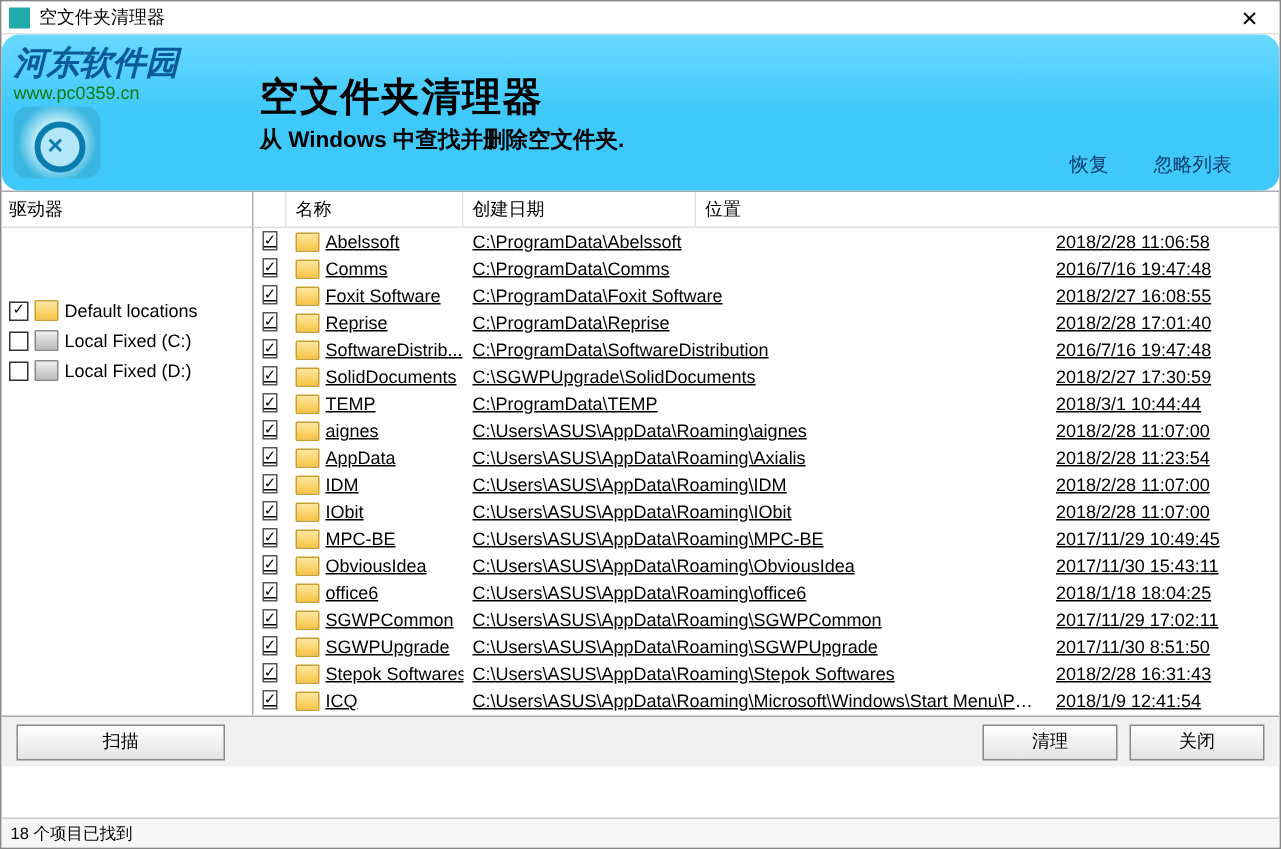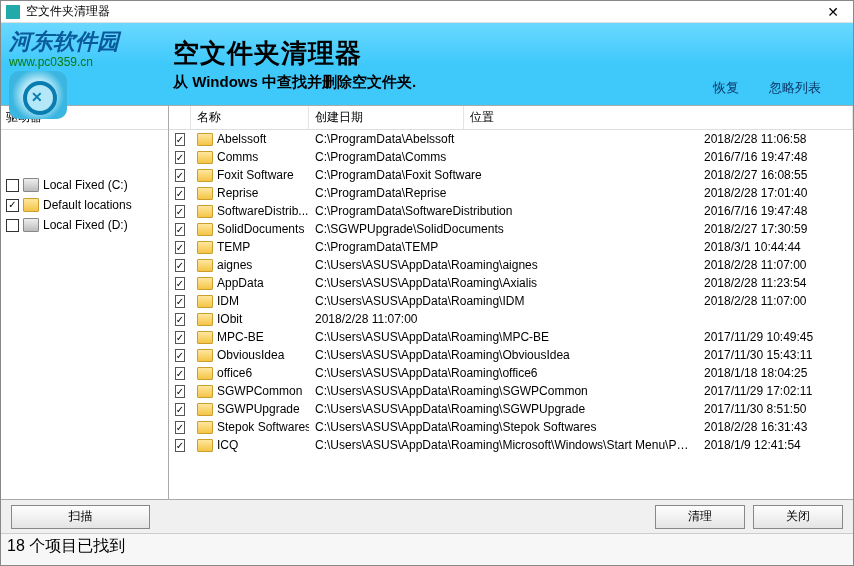--- a/index.html
+++ b/index.html
@@ -3,21 +3,21 @@
 <meta charset="utf-8">
 <style>
 * { margin: 0; padding: 0; box-sizing: border-box; font-family: "Microsoft YaHei", "Segoe UI", Tahoma, sans-serif; }
 body { width: 854px; height: 566px; background: #fff; overflow: hidden; font-size: 12px; display: flex; flex-direction: column; border: 1px solid #888; }
 
 .titlebar { height: 22px; background: #fff; display: flex; align-items: center; padding: 0 5px; border-bottom: 1px solid #e0e0e0; }
 .titlebar-icon { width: 14px; height: 14px; background: #2aa; margin-right: 6px; }
 .titlebar-text { flex: 1; font-size: 12px; color: #000; }
 .titlebar-close { width: 30px; text-align: center; font-size: 14px; cursor: pointer; }
 
-.banner { height: 82px; background: linear-gradient(to bottom, #6ad8ff 0%, #3fc9fb 50%, #3fc9fb 100%); position: relative; display: flex; align-items: center; padding-left: 172px; color: #000; }
+.banner { height: 104px; background: linear-gradient(to bottom, #6ad8ff 0%, #3fc9fb 50%, #3fc9fb 100%); position: relative; display: flex; align-items: center; padding-left: 172px; color: #000; border-radius: 12px; }
 .banner-logo { position: absolute; left: 8px; top: 4px; width: 158px; height: 78px; }
 .banner-logo-text { font-size: 22px; font-weight: bold; color: #0a5a9a; font-style: italic; }
 .banner-logo-url { font-size: 12px; color: #0a7a0a; margin-top: -2px; }
 .banner-logo-icon { width: 58px; height: 48px; background: radial-gradient(circle, #b4e8f8 40%, #3ab6e0 70%); border-radius: 10px; position: relative; margin-top: 2px; }
 .banner-logo-icon::after { content: ""; position: absolute; width: 26px; height: 26px; border: 4px solid #0a7db0; border-radius: 50%; left: 14px; top: 10px; }
 .banner-logo-icon-x { position: absolute; left: 22px; top: 18px; font-size: 14px; color: #0a7db0; font-weight: bold; }
 .banner-title { font-size: 26px; font-weight: bold; letter-spacing: 1px; }
 .banner-subtitle { font-size: 15px; font-weight: bold; margin-top: 2px; }
 .banner-links { position: absolute; right: 32px; bottom: 8px; display: flex; gap: 30px; }
 .banner-links span { color: #0a3a6a; font-size: 13px; cursor: pointer; }
@@ -34,36 +34,36 @@
 .drive-label { font-size: 12px; }
 
 .main { flex: 1; display: flex; flex-direction: column; overflow: hidden; }
 .list-header { display: flex; border-bottom: 1px solid #ddd; background: #fff; }
 .list-header .col { padding: 3px 6px; font-size: 12px; border-right: 1px solid #e5e5e5; }
 .col-chk { width: 22px; flex: none; }
 .col-name { width: 118px; flex: none; }
 .col-loc { flex: 1; }
 .col-date { width: 155px; flex: none; }
 .list-body { flex: 1; overflow-y: auto; }
-.row { display: flex; align-items: flex-end; padding: 1px 0; font-size: 12px; }
+.row { display: flex; align-items: flex-start; padding: 1px 0; font-size: 12px; text-decoration: underline; }
 .row .cell { padding: 1px 6px; overflow: hidden; white-space: nowrap; text-overflow: ellipsis; }
 .row .cell.chk { width: 22px; flex: none; display: flex; align-items: center; justify-content: center; }
 .row .cell.name { width: 118px; flex: none; display: flex; align-items: center; gap: 4px; }
 .row .cell.loc { flex: 1; }
 .row .cell.date { width: 155px; flex: none; }
 .chkbox { width: 13px; height: 13px; border: 1px solid #555; display: inline-flex; align-items: center; justify-content: center; font-size: 10px; line-height: 1; background: #fff; }
 .chkbox.checked::after { content: "✓"; color: #000; }
 .folder-ic { width: 16px; height: 13px; background: linear-gradient(#ffe7a0, #f5c445); border: 1px solid #c9a030; border-radius: 1px; flex: none; }
 
 .footer { height: 34px; border-top: 1px solid #aaa; display: flex; align-items: center; padding: 0 10px; background: #f0f0f0; gap: 8px; }
 .footer .spacer { flex: 1; }
 .btn { min-width: 90px; height: 24px; background: linear-gradient(#fefefe, #e4e4e4); border: 1px solid #888; font-size: 12px; cursor: pointer; }
 .btn-scan { width: 139px; }
 
-.status { height: 32px; border-top: 1px solid #ccc; padding: 2px 6px; font-size: 16px; background: #f7f7f7; }
+.status { height: 20px; border-top: 1px solid #ccc; padding: 2px 6px; font-size: 11px; background: #f7f7f7; margin-top: 34px; }
 </style>
 </head>
 <body>
 
 <div class="titlebar">
   <div class="titlebar-icon"></div>
   <div class="titlebar-text">空文件夹清理器</div>
   <div class="titlebar-close">✕</div>
 </div>
 
@@ -83,28 +83,28 @@
     <span>恢复</span>
     <span>忽略列表</span>
   </div>
 </div>
 
 <div class="content">
   <div class="sidebar">
     <div class="sidebar-header">驱动器</div>
     <div class="sidebar-body" id="sidebar-body">
         <div class="drive-item">
+          <span class="drive-chk checked"></span>
+          <span class="drive-icon"></span>
+          <span class="drive-label">Default locations</span>
+        </div>
+        <div class="drive-item">
           <span class="drive-chk"></span>
           <span class="drive-icon hdd"></span>
           <span class="drive-label">Local Fixed (C:)</span>
-        </div>
-        <div class="drive-item">
-          <span class="drive-chk checked"></span>
-          <span class="drive-icon"></span>
-          <span class="drive-label">Default locations</span>
         </div>
         <div class="drive-item">
           <span class="drive-chk"></span>
           <span class="drive-icon hdd"></span>
           <span class="drive-label">Local Fixed (D:)</span>
         </div>
       </div>
   </div>
   <div class="main">
     <div class="list-header">
@@ -225,20 +225,21 @@
           <div class="cell date">2018/2/28 11:07:00</div>
         </div>
         <div class="row">
           <div class="cell chk">
             <span class="chkbox checked"></span>
           </div>
           <div class="cell name">
             <span class="folder-ic"></span>
             <span>IObit</span>
           </div>
+          <div class="cell loc">C:\Users\ASUS\AppData\Roaming\IObit</div>
           <div class="cell date">2018/2/28 11:07:00</div>
         </div>
         <div class="row">
           <div class="cell chk">
             <span class="chkbox checked"></span>
           </div>
           <div class="cell name">
             <span class="folder-ic"></span>
             <span>MPC-BE</span>
           </div>

